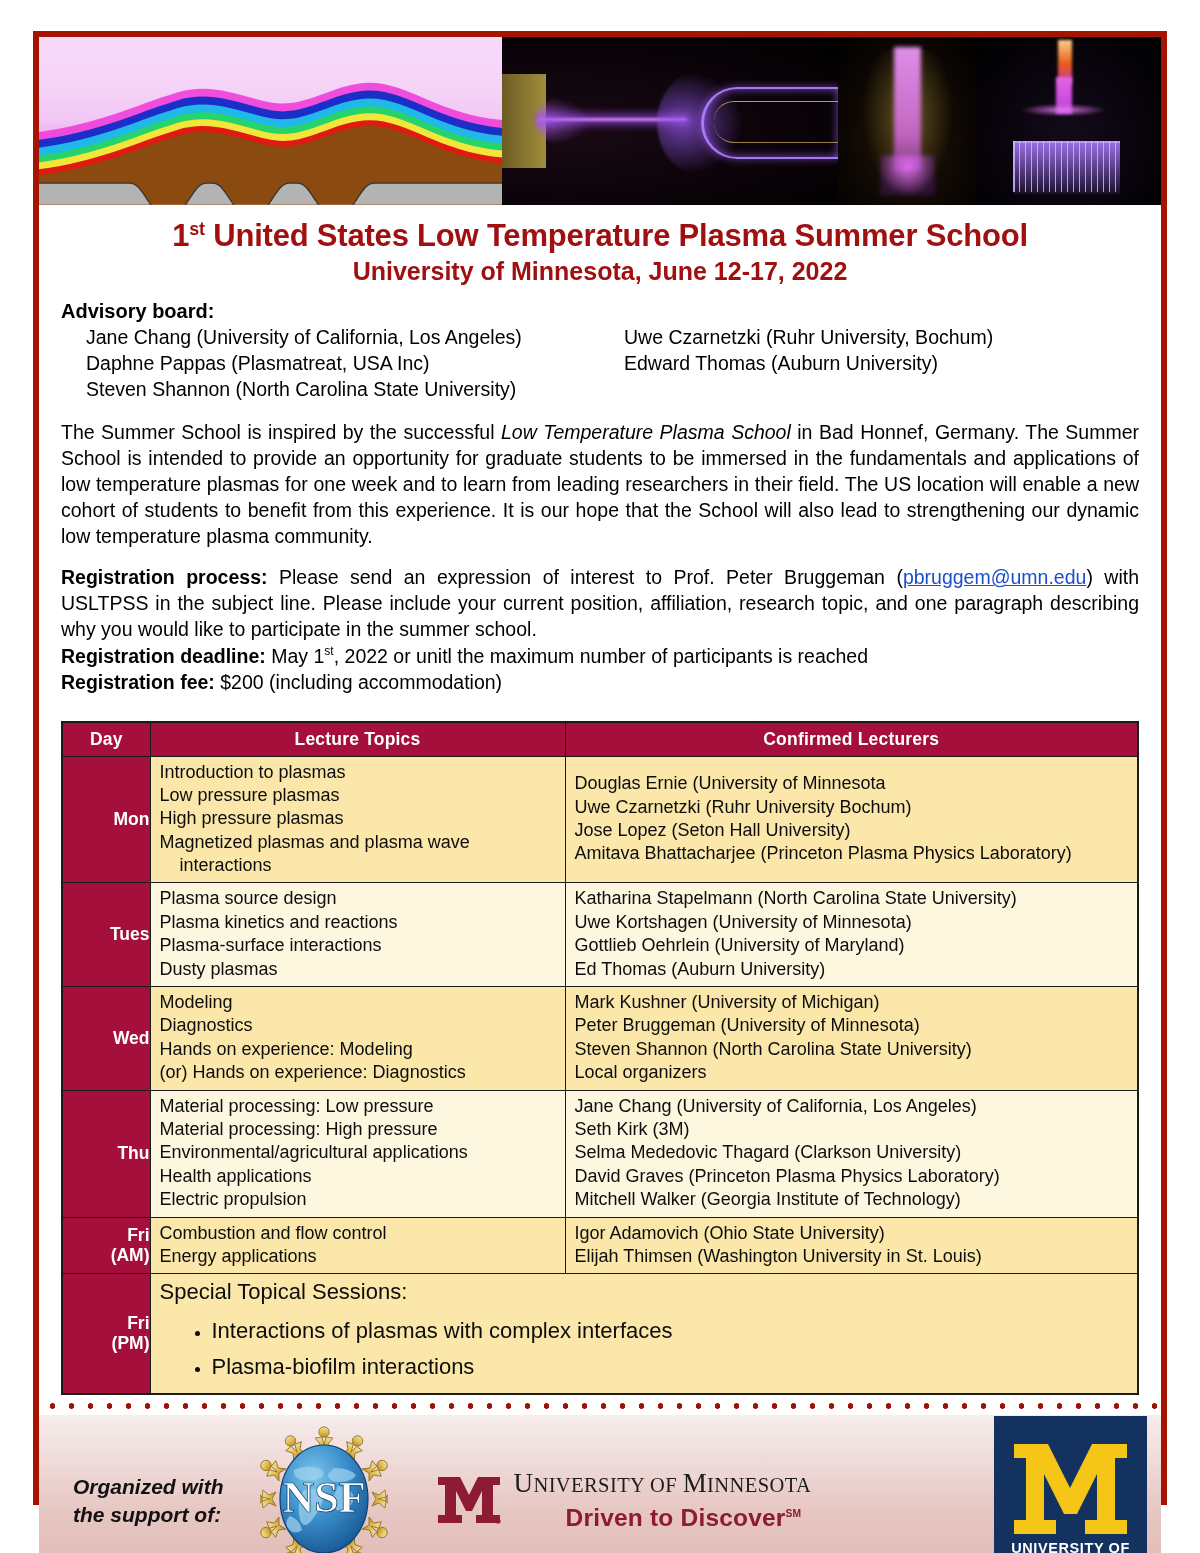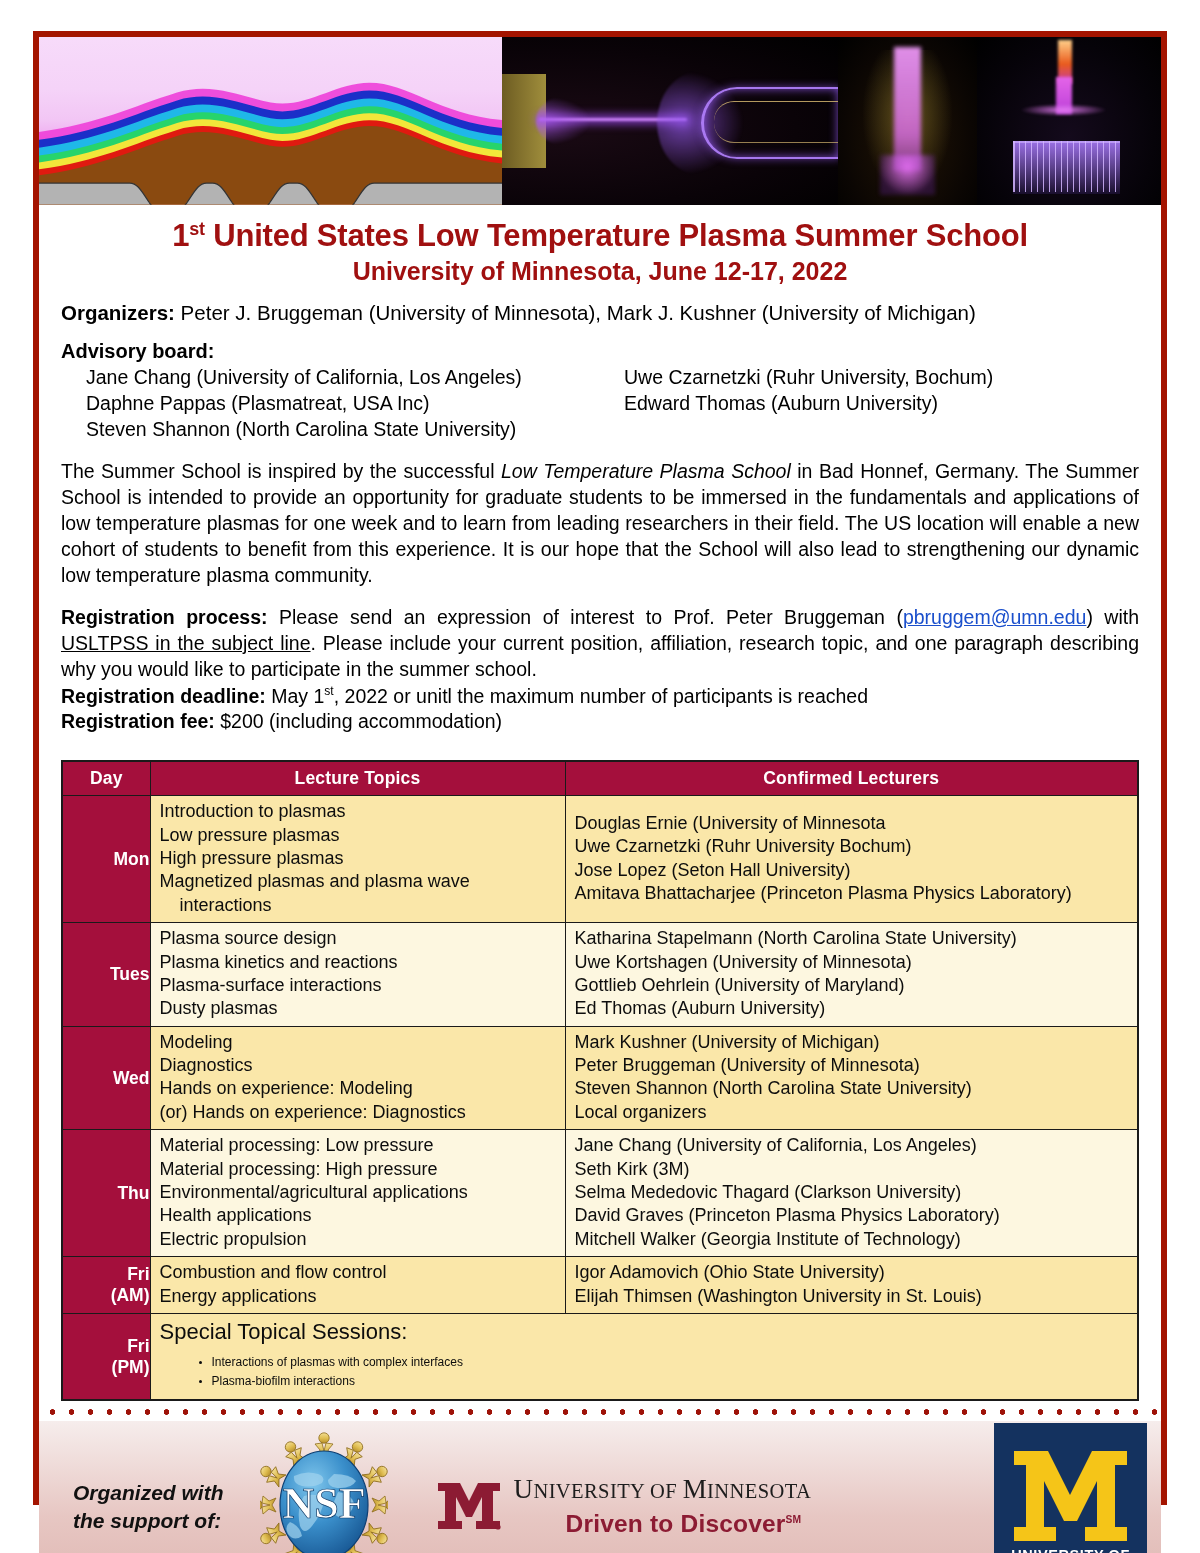--- a/index.html
+++ b/index.html
@@ -113,21 +113,21 @@
   .intro i { font-style: italic; }
 
   .reg {
     font-size: 19.5px;
     line-height: 1.33;
     text-align: justify;
     margin-top: 16px;
   }
   .reg b { font-weight:bold; }
   .reg .mail { color:#1A4FCC; text-decoration: underline; }
-  .reg .ul { text-decoration: underline; }
+  .reg .ul { }
   .reg-line { text-align:left; font-size:19.5px; line-height:1.33; }
   .reg-line sup { font-size:0.62em; vertical-align: super; }
 
   
   .sched {
     margin: 25px 22px 0 22px;
     border-collapse: collapse;
     width: calc(100% - 44px);
     table-layout: fixed;
     border: 2px solid #1a1a1a;
@@ -168,21 +168,21 @@
   }
   td.cellA ul.lines, td.cellB ul.lines { margin:0; padding:0; list-style:none; }
   td.cellA ul.lines li, td.cellB ul.lines li { white-space: nowrap; }
   li.indent2 { padding-left: 20px; }
 
   .special-title { font-size:22px; line-height:1.3; }
   ul.bullets {
     margin: 6px 0 2px 0;
     padding-left: 52px;
     list-style: disc;
-    font-size: 12px;
+    font-size: 22px;
     line-height: 1.65;
   }
   ul.bullets li::marker { font-size: 0.8em; }
 
   
   .dotted {
     margin: 6px 0 0 0;
     height: 10px;
     background-image: radial-gradient(circle, #9E1208 2.6px, rgba(0,0,0,0) 3.0px);
     background-size: 19px 10px;
@@ -289,21 +289,20 @@
     </div>
   </div>
 
   <div class="title-wrap">
     <div class="title1"><span>1</span><sup>st</sup><span> United States Low Temperature Plasma Summer School</span></div>
     <div class="title2">University of Minnesota, June 12-17, 2022</div>
   </div>
 
   <div class="body-pad">
 
-    <div class="organizers"><b>Organizers:</b><span> Peter J. Bruggeman (University of Minnesota), Mark J. Kushner (University of Michigan)</span></div>
 
     <div class="adv-title">Advisory board:</div>
     <div class="adv-grid">
       <span>Jane Chang (University of California, Los Angeles)</span>
       <span>Uwe Czarnetzki (Ruhr University, Bochum)</span>
       <span>Daphne Pappas (Plasmatreat, USA Inc)</span>
       <span>Edward Thomas (Auburn University)</span>
       <span>Steven Shannon (North Carolina State University)</span>
       <span></span>
     </div>

